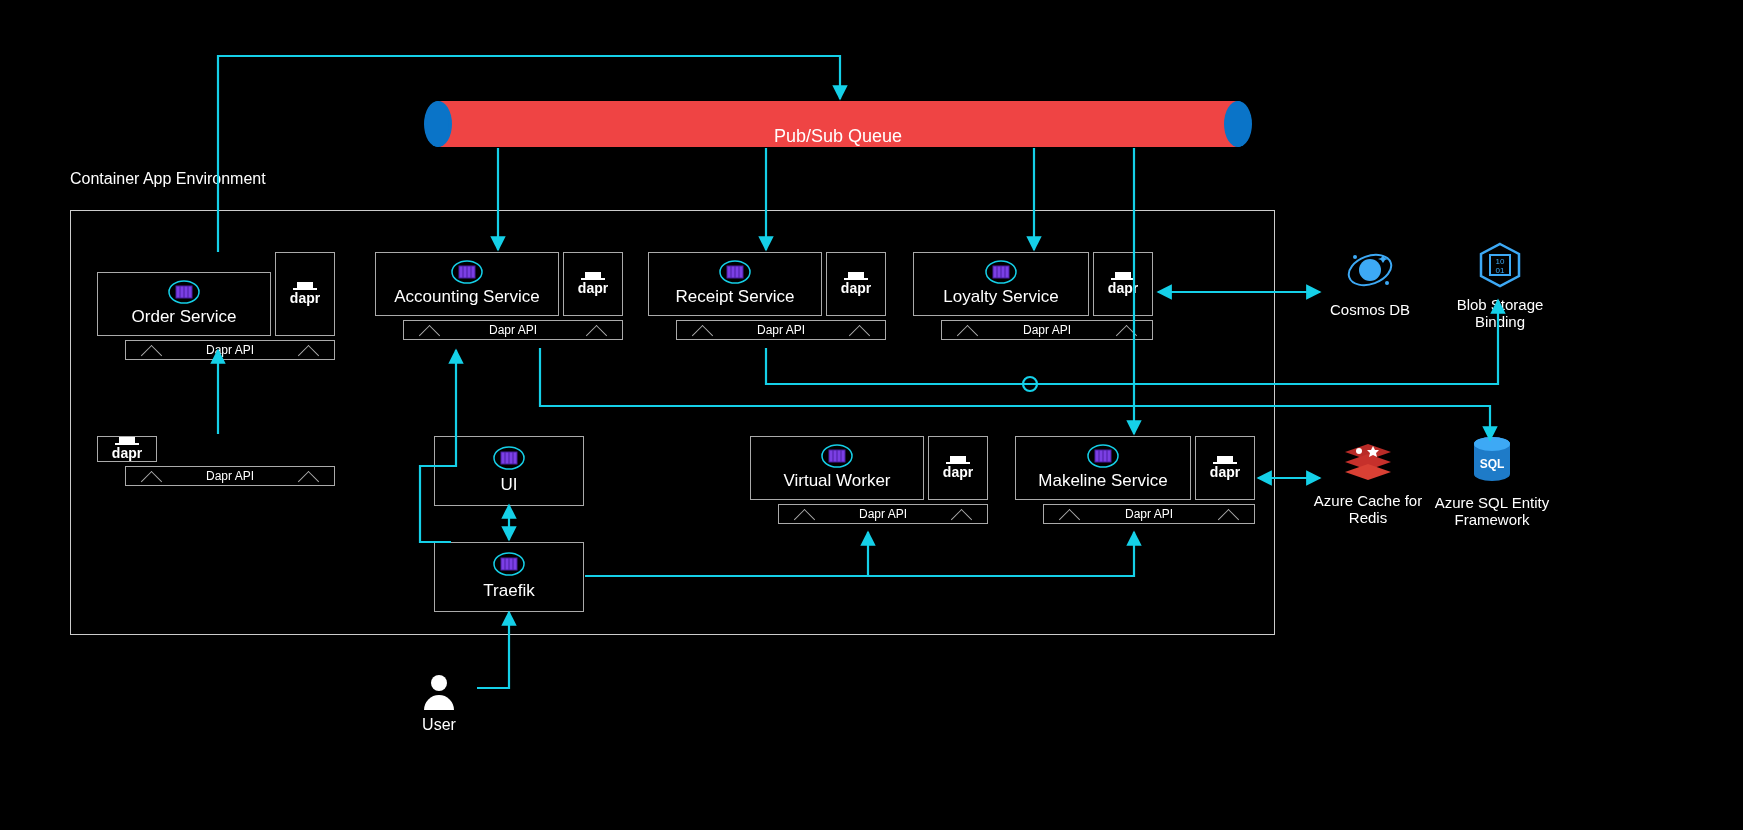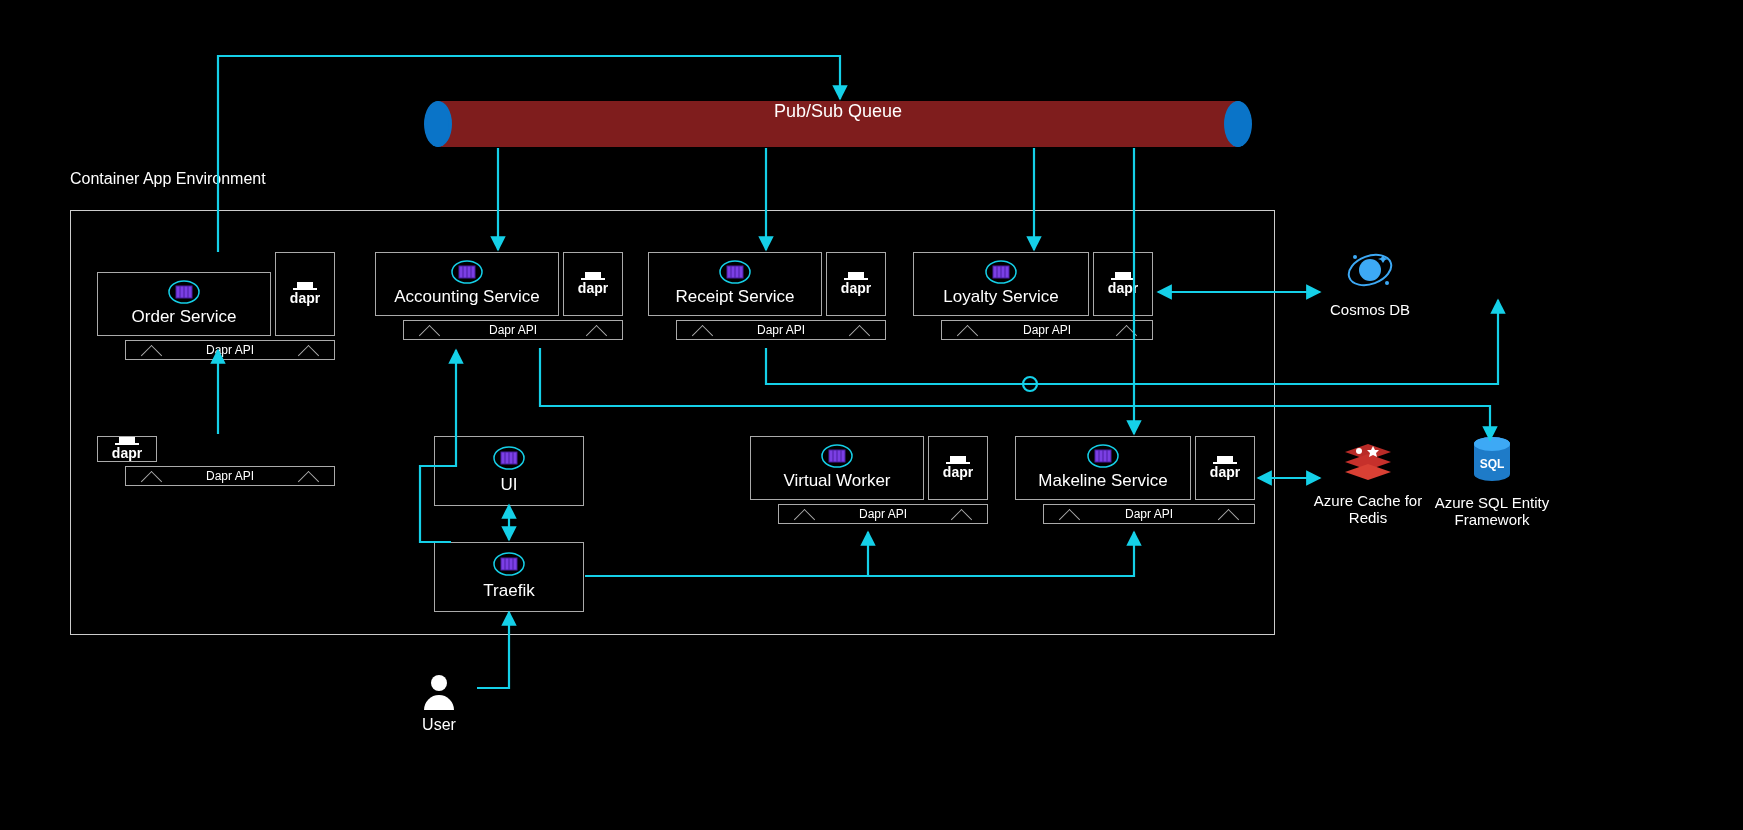--- a/index.html
+++ b/index.html
@@ -13,23 +13,23 @@
     overflow: hidden;
   }
   .canvas { position: absolute; inset: 0; }
   svg.lines { position: absolute; inset: 0; pointer-events: none; }
 
   
   .queue {
     position: absolute;
     left: 438px; top: 101px;
     width: 800px; height: 46px;
-    background: #7f1d1d;
+    background: #ef4444;
     border-radius: 4px;
-    display: flex; align-items: flex-start; justify-content: center;
+    display: flex; align-items: flex-end; justify-content: center;
     font-size: 18px;
   }
   .queue::before, .queue::after {
     content: "";
     position: absolute;
     width: 28px; height: 46px;
     background: #0a74c8;
     border-radius: 50%;
   }
   .queue::before { left: -14px; }
@@ -309,20 +309,29 @@
     <svg width="50" height="50" viewBox="0 0 50 50">
       <ellipse cx="25" cy="25" rx="22" ry="14" fill="none" stroke="#3da9f5" stroke-width="2" transform="rotate(-20 25 25)"></ellipse>
       <circle cx="25" cy="25" r="11" fill="#3da9f5"></circle>
       <circle cx="10" cy="12" r="2" fill="#3da9f5"></circle>
       <circle cx="42" cy="38" r="2" fill="#3da9f5"></circle>
       <path d="M38 10 l2 3 3 1 -3 1 -2 3 -2 -3 -3 -1 3 -1 z" fill="#3da9f5"></path>
     </svg>
     <span class="lbl">Cosmos DB</span>
   </div>
 
+  <div class="ext" style="left:1440px; top:240px;">
+    <svg width="50" height="50" viewBox="0 0 50 50">
+      <polygon points="25,4 44,14 44,36 25,46 6,36 6,14" fill="none" stroke="#3da9f5" stroke-width="2.5"></polygon>
+      <rect x="15" y="15" width="20" height="20" fill="none" stroke="#3da9f5" stroke-width="2"></rect>
+      <text x="25" y="24" font-size="8" fill="#3da9f5" text-anchor="middle">10</text>
+      <text x="25" y="33" font-size="8" fill="#3da9f5" text-anchor="middle">01</text>
+    </svg>
+    <span class="lbl">Blob Storage Binding</span>
+  </div>
 
   <div class="ext" style="left:1308px; top:436px;">
     <svg width="54" height="50" viewBox="0 0 54 50">
       <polygon points="4,16 27,8 50,16 27,24" fill="#b92b27"></polygon>
       <polygon points="4,26 27,18 50,26 27,34" fill="#c6302b"></polygon>
       <polygon points="4,36 27,28 50,36 27,44" fill="#d94034"></polygon>
       <circle cx="18" cy="15" r="3" fill="#fff"></circle>
       <polygon points="32,10 34,14 38,14 35,17 36,21 32,19 28,21 29,17 26,14 30,14" fill="#fff"></polygon>
     </svg>
     <span class="lbl">Azure Cache for Redis</span>

